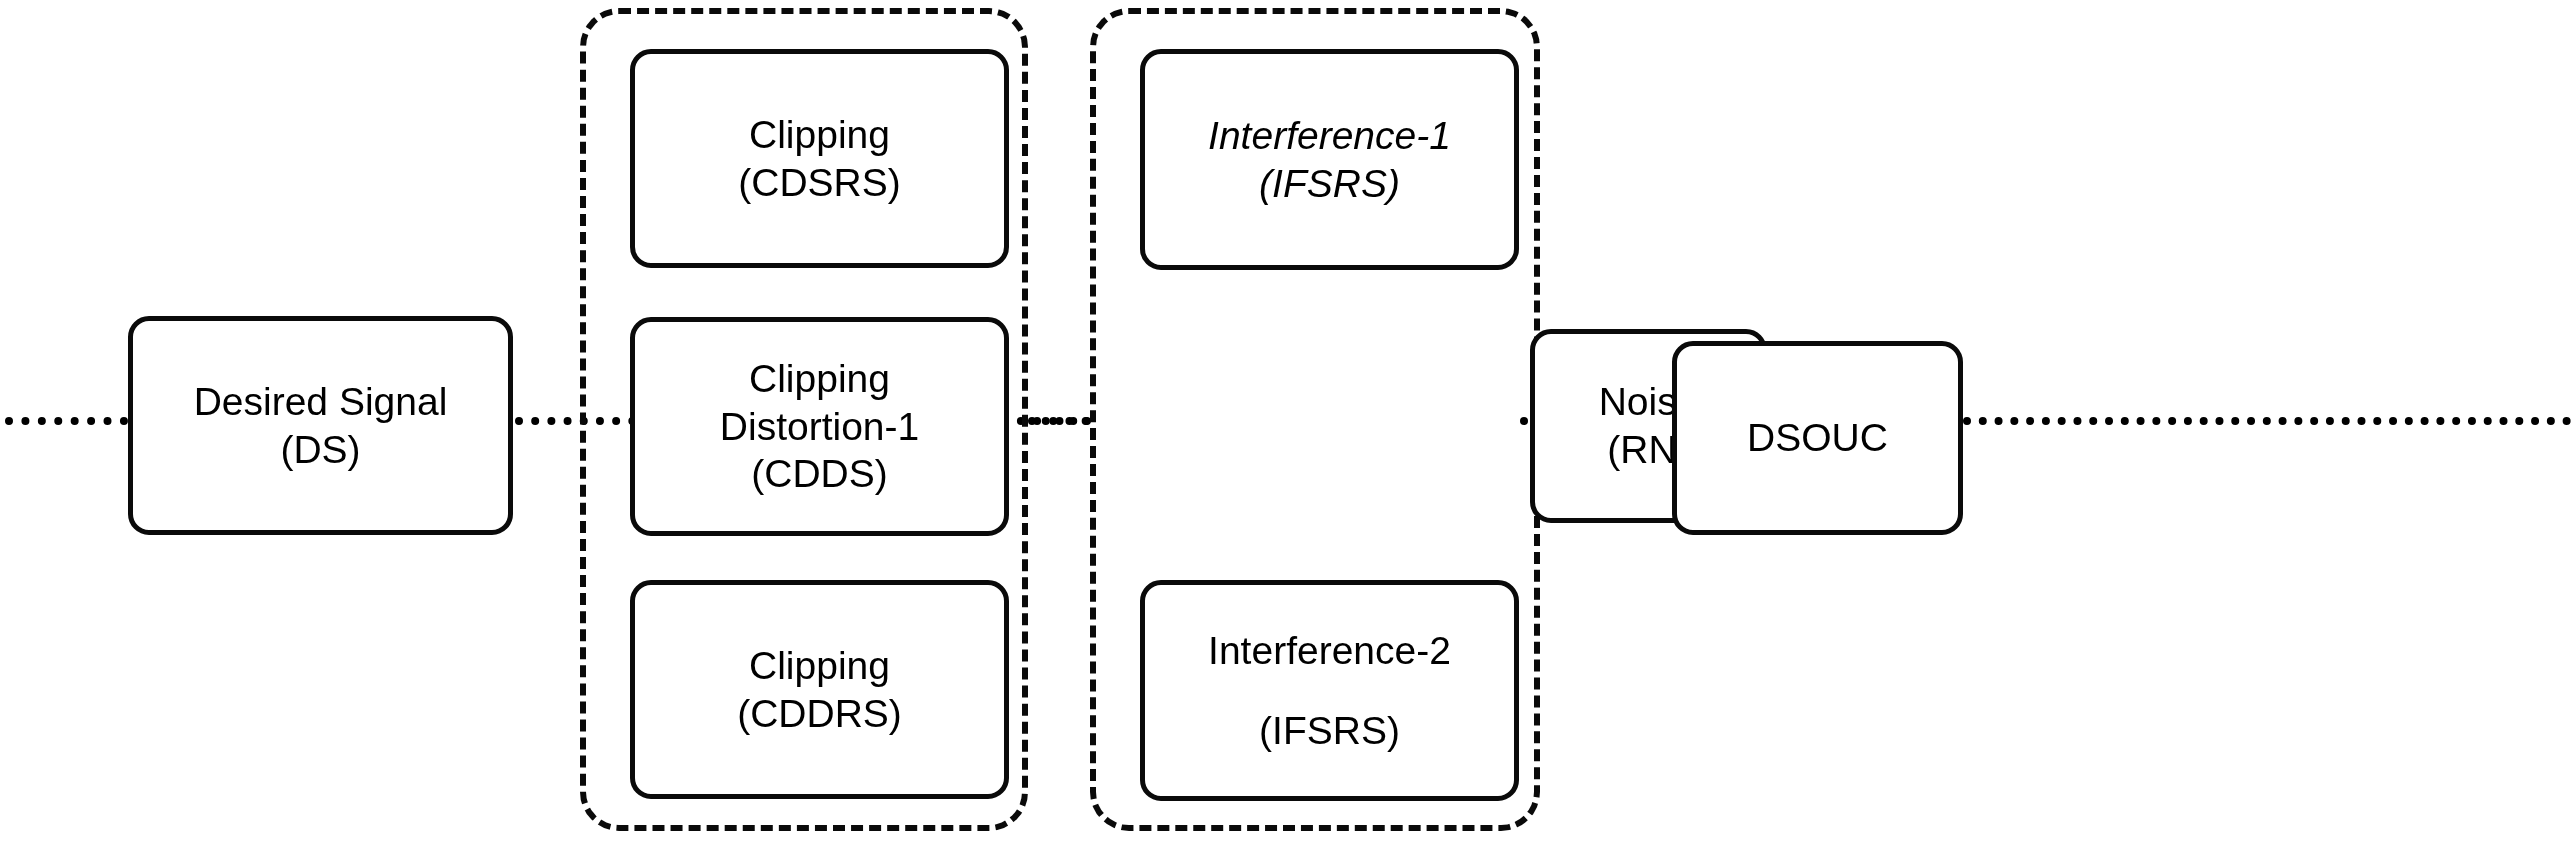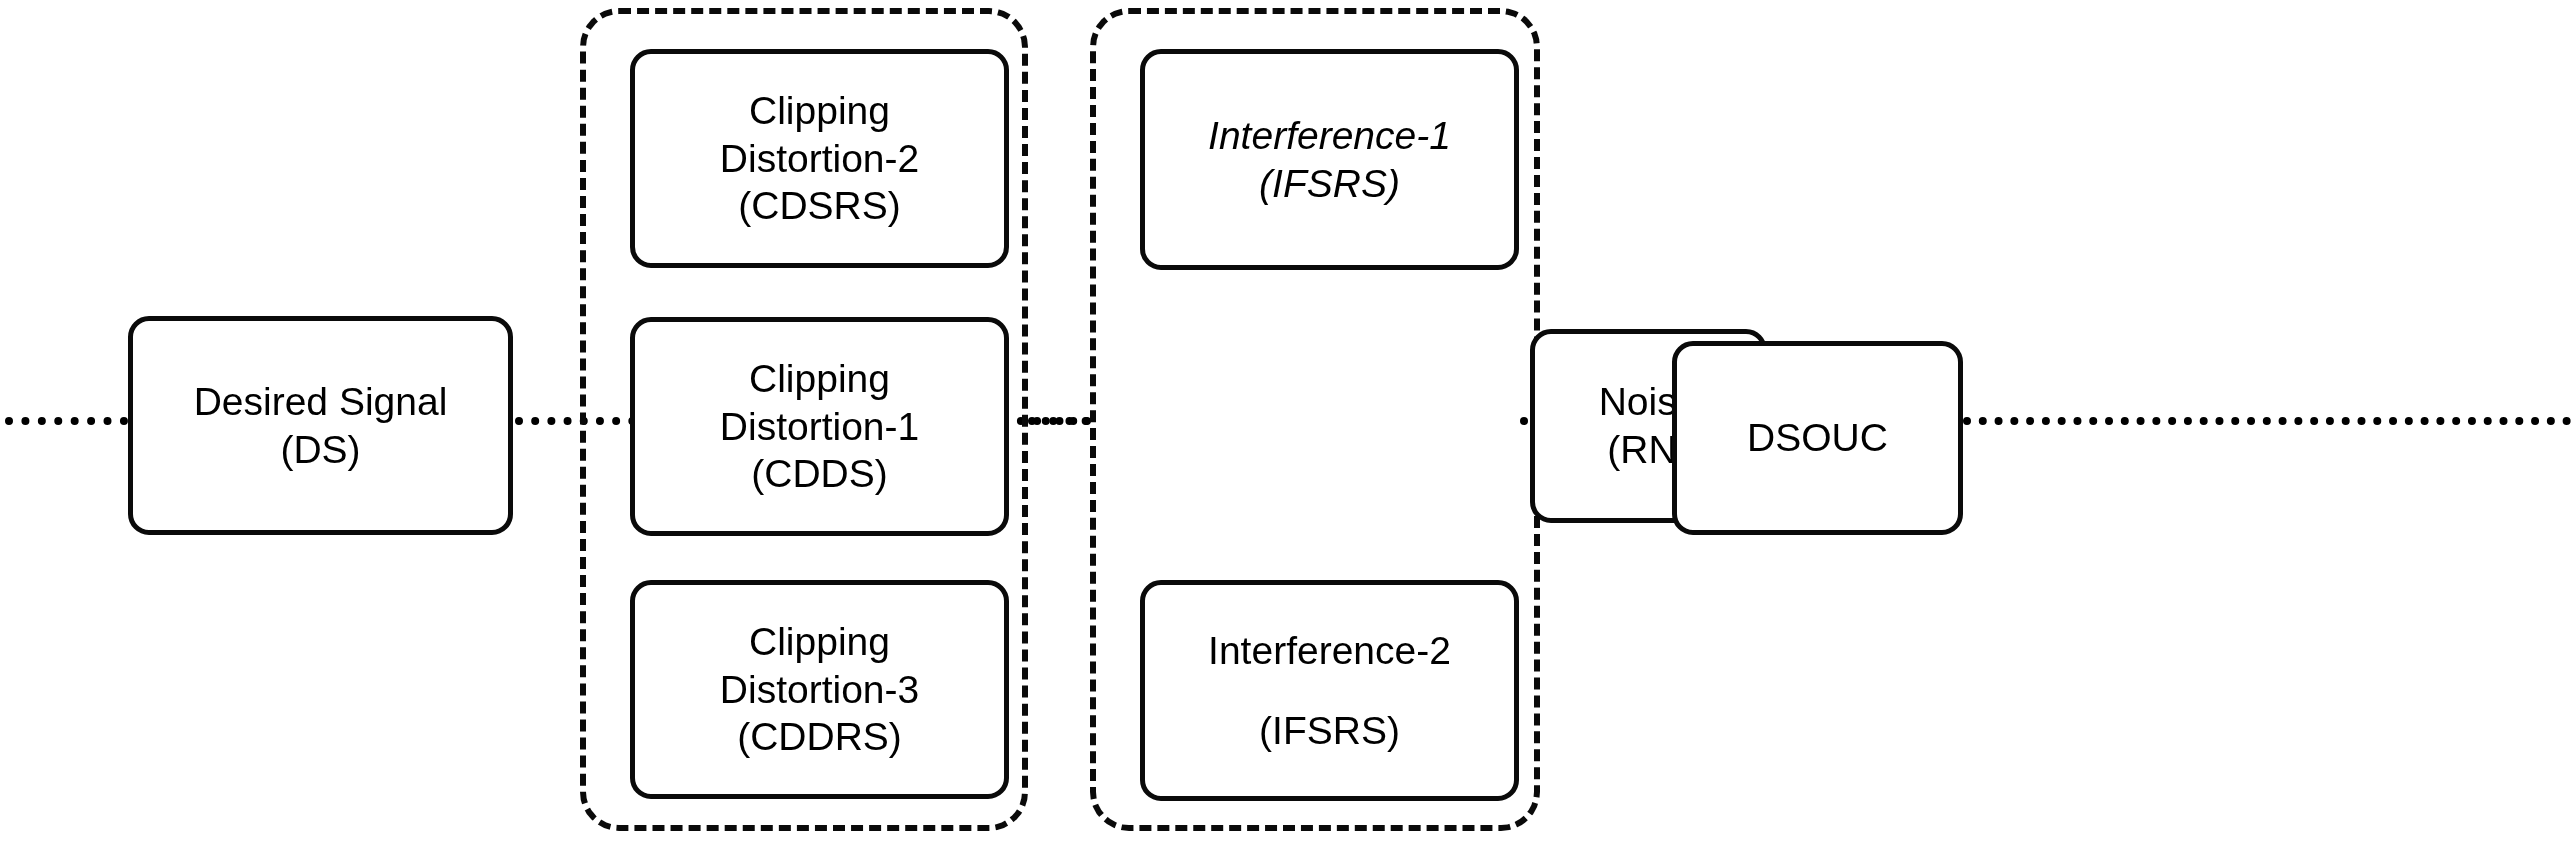--- a/index.html
+++ b/index.html
@@ -70,33 +70,31 @@
 
   <div class="group-box" style="left:1090px; top:7.5px; width:450px; height:823px;"></div>
 
   <div class="node" style="left:128px; top:316px; width:385px; height:219px;">
     <span class="ln">Desired Signal</span>
     <span class="ln">(DS)</span>
   </div>
 
   <div class="node" style="left:630px; top:49px; width:379px; height:219px;">
     <span class="ln">Clipping</span>
-    <span class="ln">Distortion-2</span>
     <span class="ln">(CDSRS)</span>
   </div>
 
   <div class="node" style="left:630px; top:317px; width:379px; height:219px;">
     <span class="ln">Clipping</span>
     <span class="ln">Distortion-1</span>
     <span class="ln">(CDDS)</span>
   </div>
 
   <div class="node" style="left:630px; top:580px; width:379px; height:219px;">
     <span class="ln">Clipping</span>
-    <span class="ln">Distortion-3</span>
     <span class="ln">(CDDRS)</span>
   </div>
 
   <div class="node" style="left:1140px; top:49px; width:379px; height:221px;font-style:italic;">
     <span class="ln">Interference-1</span>
     <span class="ln">(IFSRS)</span>
   </div>
 
   <div class="node" style="left:1140px; top:580px; width:379px; height:221px;gap:32px;">
     <span class="ln">Interference-2</span>

